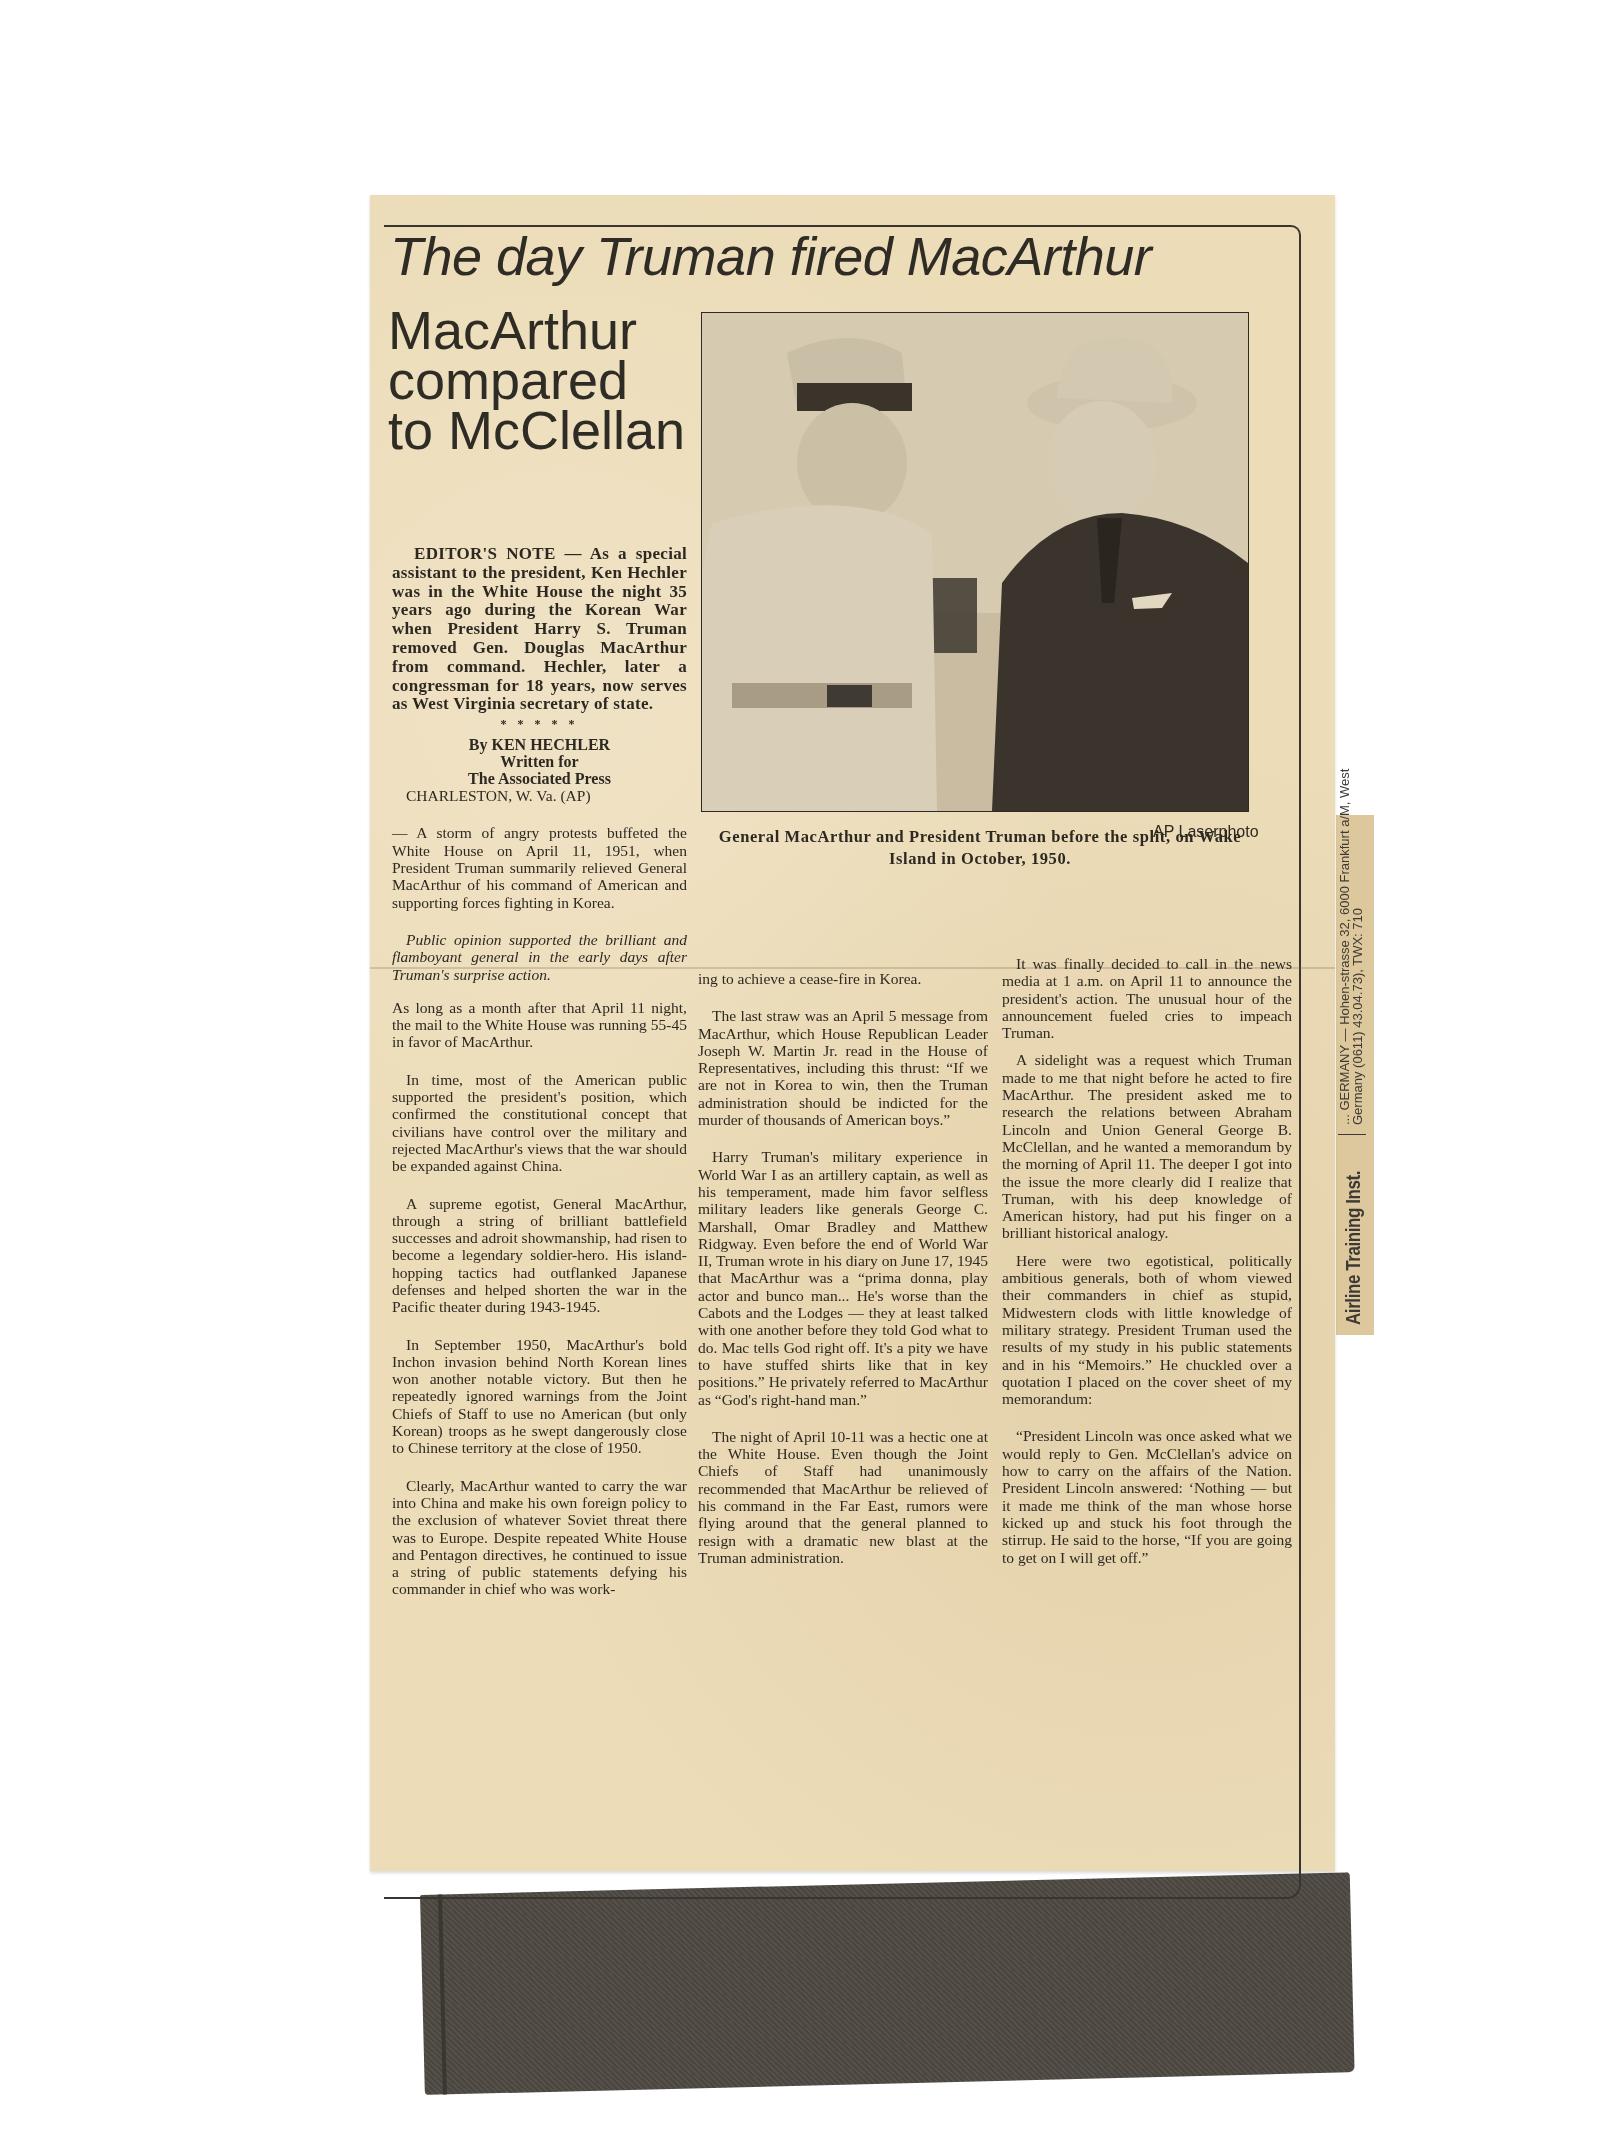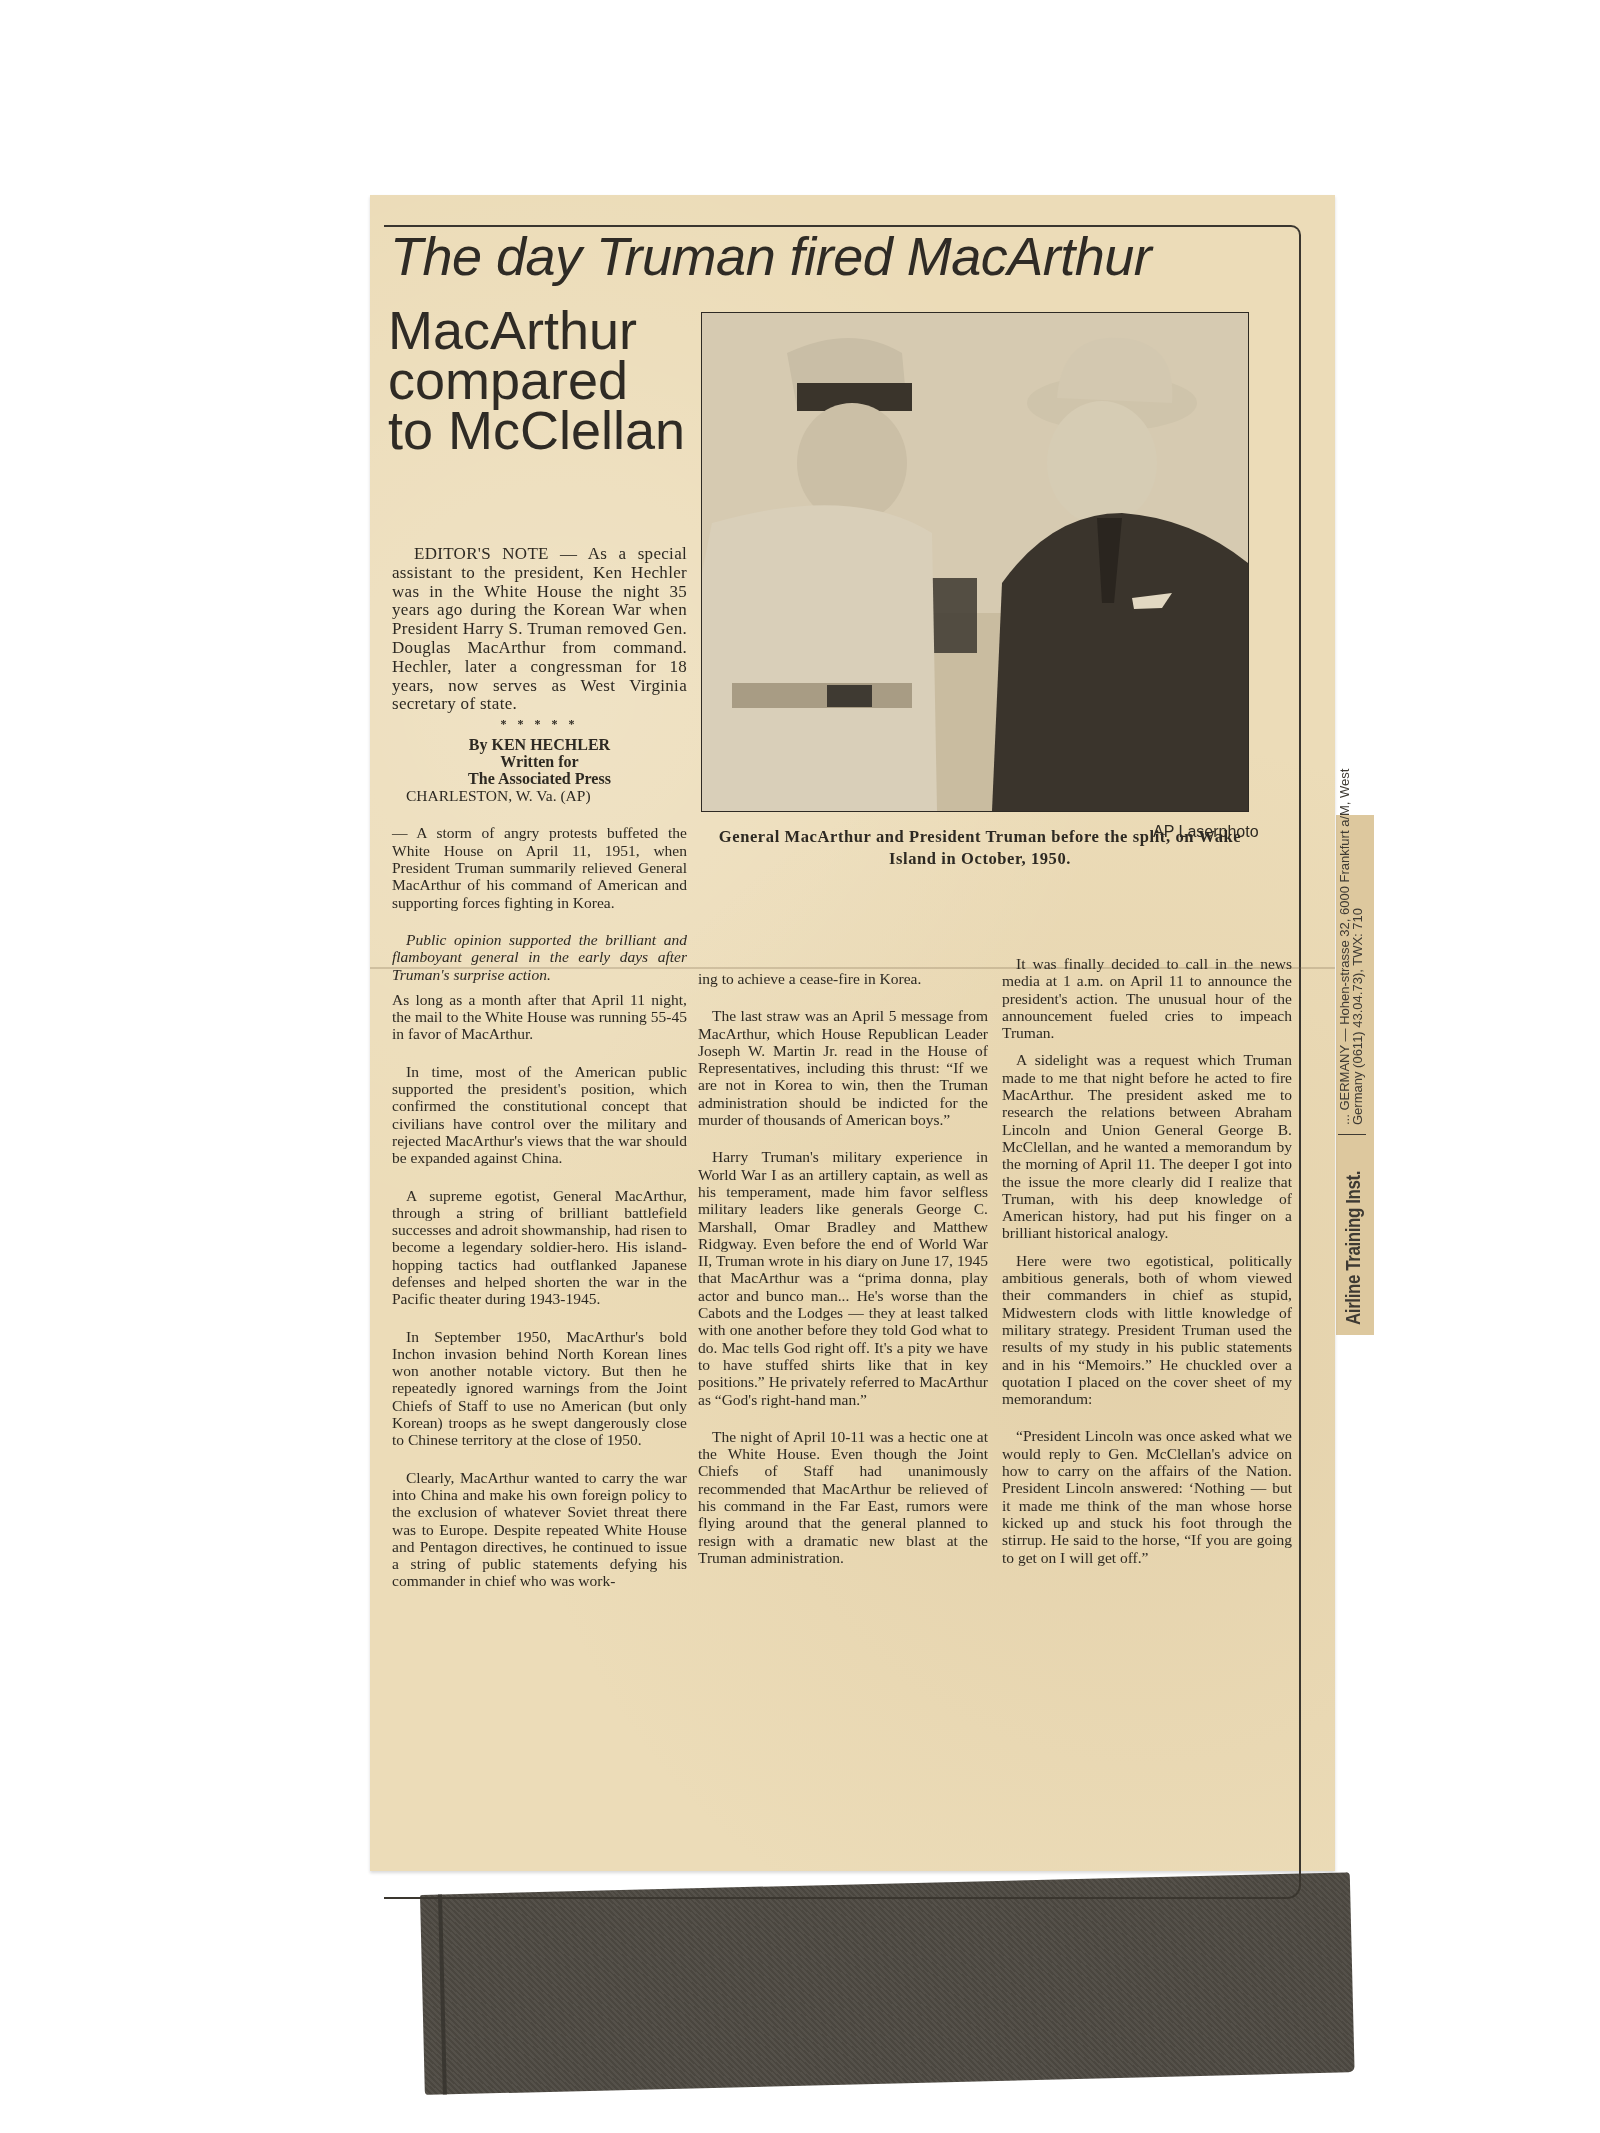--- a/index.html
+++ b/index.html
@@ -32,21 +32,21 @@
              font-size:54px; line-height:50px; color:#2f2b25; }
   .photo { position:absolute; left:331px; top:117px; width:546px; height:498px;
            border:1.5px solid #2e2a24; overflow:hidden;
            background:linear-gradient(180deg,#d8ccb4 0%,#cfc3aa 55%,#bfb39a 100%); }
   .credit { position:absolute; left:783px; top:628px; font-family:"Liberation Sans", sans-serif; font-size:16px; }
   .caption { position:absolute; left:330px; top:631px; width:560px; text-align:center; font-weight:bold;
              font-size:16.5px; line-height:22px; letter-spacing:0.6px; }
   .col { position:absolute; font-size:15.5px; line-height:17.3px; text-align:justify; }
   .col p { margin:0; text-indent:14px; }
   .col p + p { margin-top:20px; }
-  .note { font-weight:normal; font-size:17px; line-height:18.8px; letter-spacing:0.3px; }
+  .note { font-weight:bold; font-size:17px; line-height:18.8px; letter-spacing:0.3px; }
   .note p { text-indent:22px; }
   .stars { text-align:center; font-weight:bold; font-size:12px; letter-spacing:4px; line-height:12px; }
   .byline { text-align:center; font-weight:bold; font-size:16px; line-height:17px; }
   .dateline { text-indent:14px; }
   .ital { font-style:italic; }
   .fold { position:absolute; left:0; top:772px; width:100%; height:2px; background:rgba(120,100,70,0.25); }
 </style>
 </head>
 <body>
 
@@ -103,21 +103,21 @@
     </div>
     <div class="stars" style="margin:4px 0 6px;">* * * * *</div>
     <div class="byline">
       <div>By KEN HECHLER</div>
       <div>Written for</div>
       <div>The Associated Press</div>
     </div>
     <p class="dateline">CHARLESTON, W. Va. (AP)</p>
     <p style="text-indent:0">— A storm of angry protests buffeted the White House on April 11, 1951, when President Truman summarily relieved General MacArthur of his command of American and supporting forces fighting in Korea.</p>
     <p class="ital">Public opinion supported the brilliant and flamboyant general in the early days after Truman's surprise action.</p>
-    <p style="text-indent:0;margin-top:8px">As long as a month after that April 11 night, the mail to the White House was running 55-45 in favor of MacArthur.</p>
+    <p style="text-indent:0;margin-top:16px">As long as a month after that April 11 night, the mail to the White House was running 55-45 in favor of MacArthur.</p>
     <p>In time, most of the American public supported the president's position, which confirmed the constitutional concept that civilians have control over the military and rejected MacArthur's views that the war should be expanded against China.</p>
     <p>A supreme egotist, General MacArthur, through a string of brilliant battlefield successes and adroit showmanship, had risen to become a legendary soldier-hero. His island-hopping tactics had outflanked Japanese defenses and helped shorten the war in the Pacific theater during 1943-1945.</p>
     <p>In September 1950, MacArthur's bold Inchon invasion behind North Korean lines won another notable victory. But then he repeatedly ignored warnings from the Joint Chiefs of Staff to use no American (but only Korean) troops as he swept dangerously close to Chinese territory at the close of 1950.</p>
     <p>Clearly, MacArthur wanted to carry the war into China and make his own foreign policy to the exclusion of whatever Soviet threat there was to Europe. Despite repeated White House and Pentagon directives, he continued to issue a string of public statements defying his commander in chief who was work-</p>
   </div>
 
   <div class="col" style="left:328px; top:775px; width:290px;">
     <p style="text-indent:0">ing to achieve a cease-fire in Korea.</p>
     <p>The last straw was an April 5 message from MacArthur, which House Republican Leader Joseph W. Martin Jr. read in the House of Representatives, including this thrust: “If we are not in Korea to win, then the Truman administration should be indicted for the murder of thousands of American boys.”</p>
     <p>Harry Truman's military experience in World War I as an artillery captain, as well as his temperament, made him favor selfless military leaders like generals George C. Marshall, Omar Bradley and Matthew Ridgway. Even before the end of World War II, Truman wrote in his diary on June 17, 1945 that MacArthur was a “prima donna, play actor and bunco man... He's worse than the Cabots and the Lodges — they at least talked with one another before they told God what to do. Mac tells God right off. It's a pity we have to have stuffed shirts like that in key positions.” He privately referred to MacArthur as “God's right-hand man.”</p>

